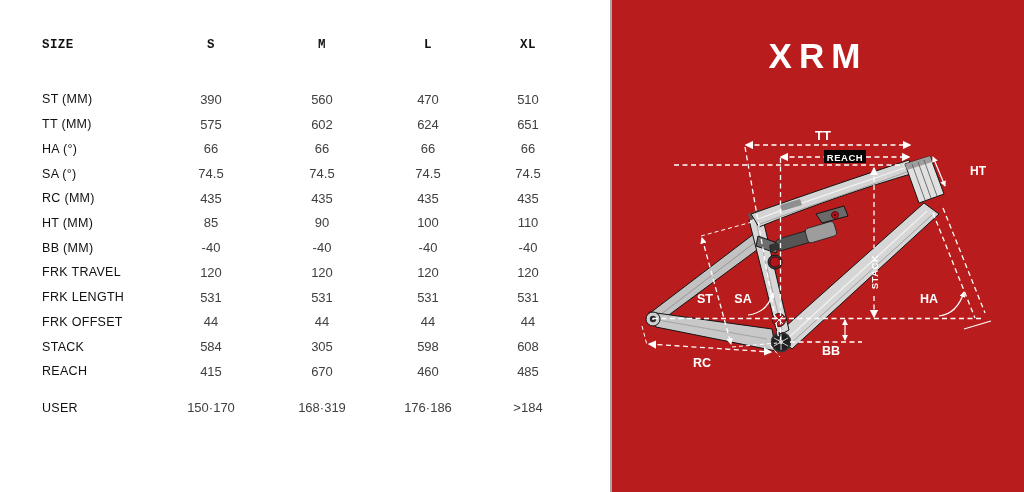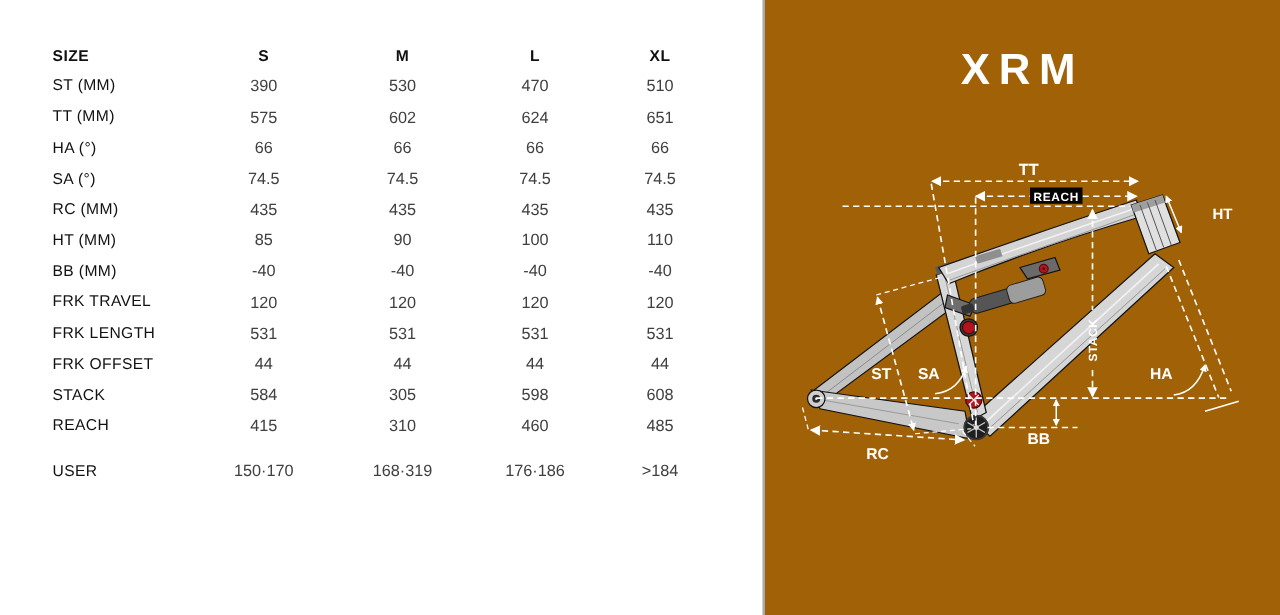--- a/index.html
+++ b/index.html
@@ -4,30 +4,30 @@
 <style>
   html,body { margin:0; padding:0; }
   body {
     width:1024px; height:492px; position:relative; overflow:hidden;
     background:#ffffff; font-family:"Liberation Sans", sans-serif;
     -webkit-font-smoothing:antialiased;
   }
   
   .spec-table { position:absolute; left:42px; top:35px; width:542px; color:#111; }
   .spec-grid { display:grid; grid-template-columns:120px 98px 124px 88px 112px; align-items:center; }
-  .spec-header { height:20px; margin-bottom:1px; }
+  .spec-header { height:20px; margin-bottom:32px;font-family:Liberation Mono, monospace; }
   .spec-header span { font-weight:bold; font-size:12.5px; letter-spacing:.4px; }
   .spec-header .col { text-align:center; }
   .spec-row { height:24.72px; }
   .spec-row .lbl { font-weight:normal; font-size:12.5px; letter-spacing:.3px; white-space:nowrap; }
   .spec-row .val { text-align:center; font-size:13px; color:#404040; }
   .user-row { margin-top:12px; }
   
   .divider { position:absolute; left:610px; top:0; width:2px; height:492px; background:#a8a8a8; }
-  .black-panel { position:absolute; left:612px; top:0; width:412px; height:492px; background:#a16207; }
+  .black-panel { position:absolute; left:612px; top:0; width:412px; height:492px; background:#b91c1c; }
   .panel-title {
     position:absolute; top:36px; left:0; width:100%; text-align:center;
     color:#ffffff; font-size:35px; font-weight:bold; letter-spacing:7px;
   }
   .geo-svg { position:absolute; left:0; top:0; width:412px; height:492px; }
   .geo-svg text { font-family:"Liberation Sans", sans-serif; font-weight:bold; fill:#ffffff; }
   .dim  { stroke:#ffffff; stroke-width:1.3; fill:none; stroke-dasharray:5 3.5; }
   .dimthin { stroke:#ffffff; stroke-width:1; fill:none; stroke-dasharray:4 3; }
   .dims { stroke:#ffffff; stroke-width:1.2; fill:none; }
   .tube { stroke:#141414; stroke-width:1; }
@@ -40,21 +40,21 @@
     <span>SIZE</span>
     <span class="col">S</span>
     <span class="col">M</span>
     <span class="col">L</span>
     <span class="col">XL</span>
   </div>
   <div id="spec-rows">
       <div class="spec-grid spec-row">
         <span class="lbl">ST (MM)</span>
         <span class="val">390</span>
-        <span class="val">530</span>
+        <span class="val">560</span>
         <span class="val">470</span>
         <span class="val">510</span>
       </div>
       <div class="spec-grid spec-row">
         <span class="lbl">TT (MM)</span>
         <span class="val">575</span>
         <span class="val">602</span>
         <span class="val">624</span>
         <span class="val">651</span>
       </div>
@@ -117,21 +117,21 @@
       <div class="spec-grid spec-row">
         <span class="lbl">STACK</span>
         <span class="val">584</span>
         <span class="val">305</span>
         <span class="val">598</span>
         <span class="val">608</span>
       </div>
       <div class="spec-grid spec-row">
         <span class="lbl">REACH</span>
         <span class="val">415</span>
-        <span class="val">310</span>
+        <span class="val">670</span>
         <span class="val">460</span>
         <span class="val">485</span>
       </div>
       <div class="spec-grid spec-row user-row">
         <span class="lbl">USER</span>
         <span class="val">150·170</span>
         <span class="val">168·319</span>
         <span class="val">176·186</span>
         <span class="val">&gt;184</span>
       </div>

